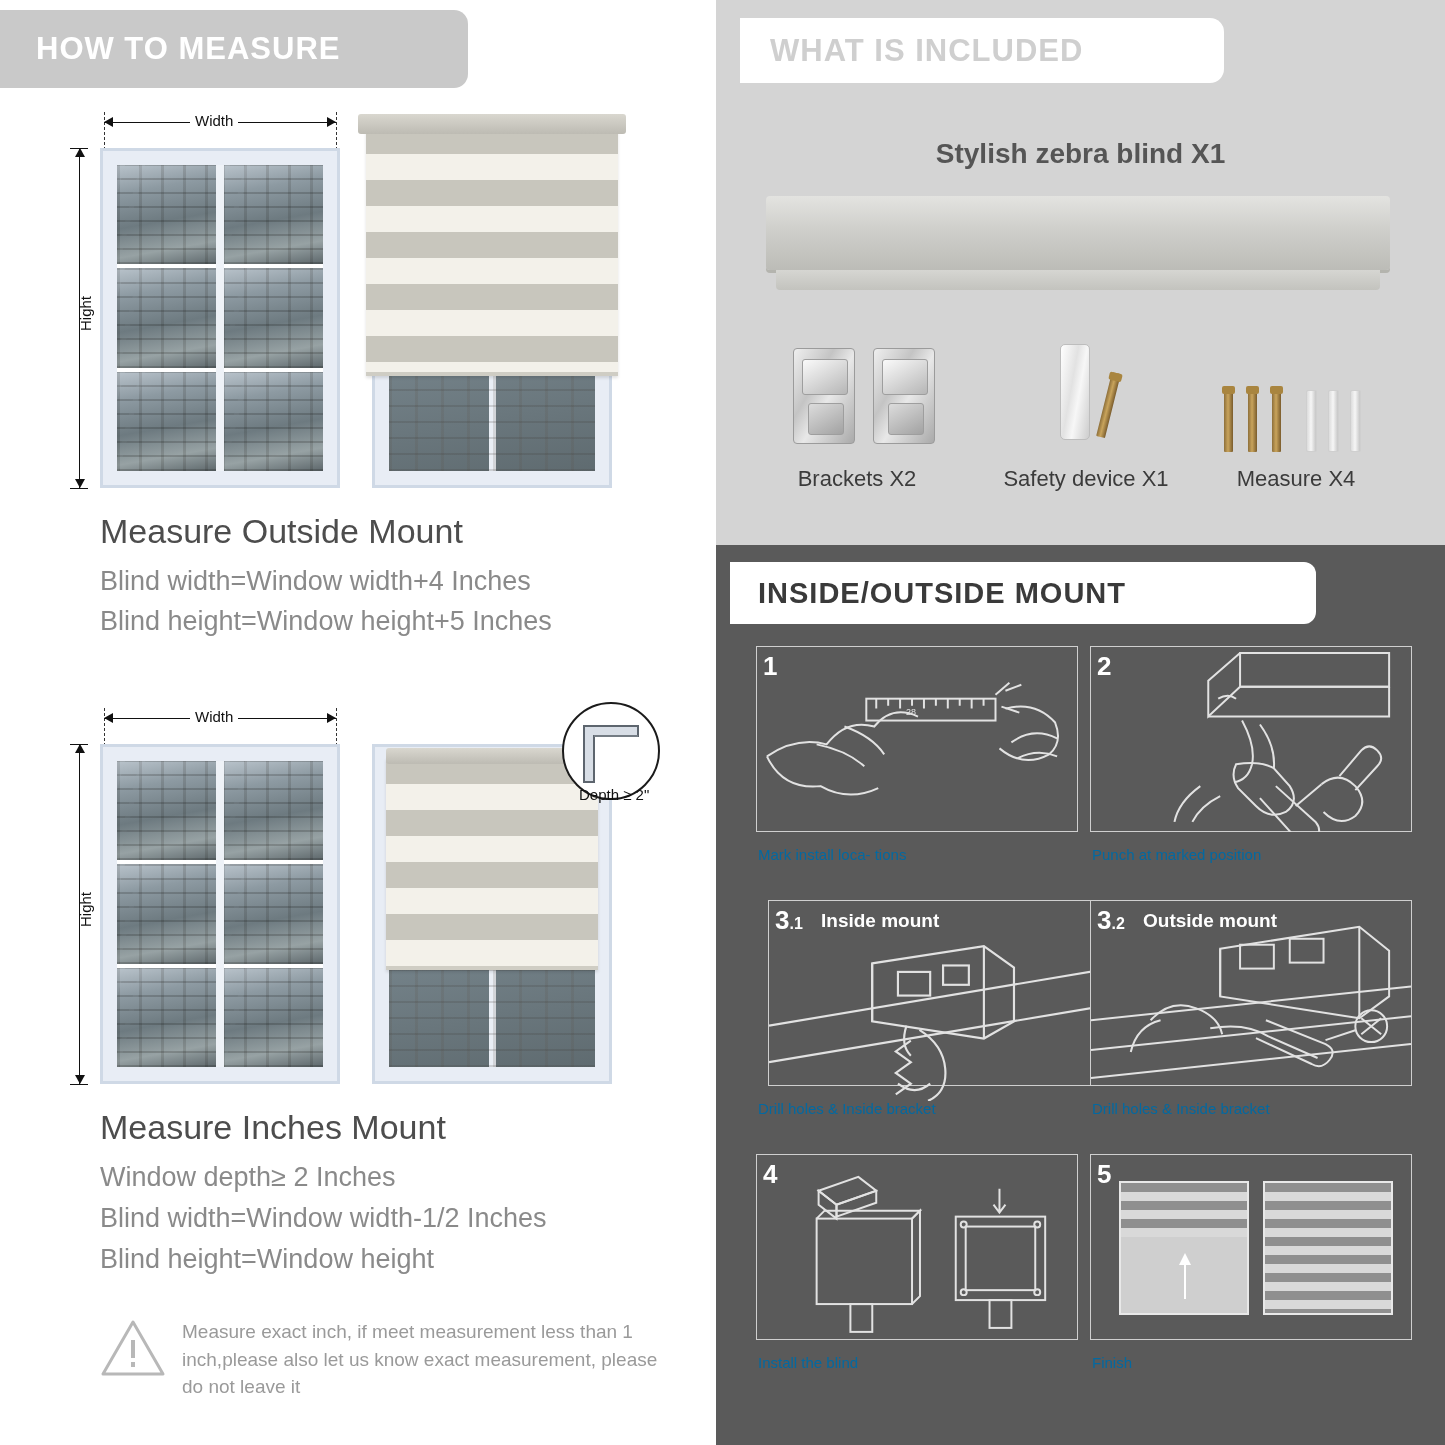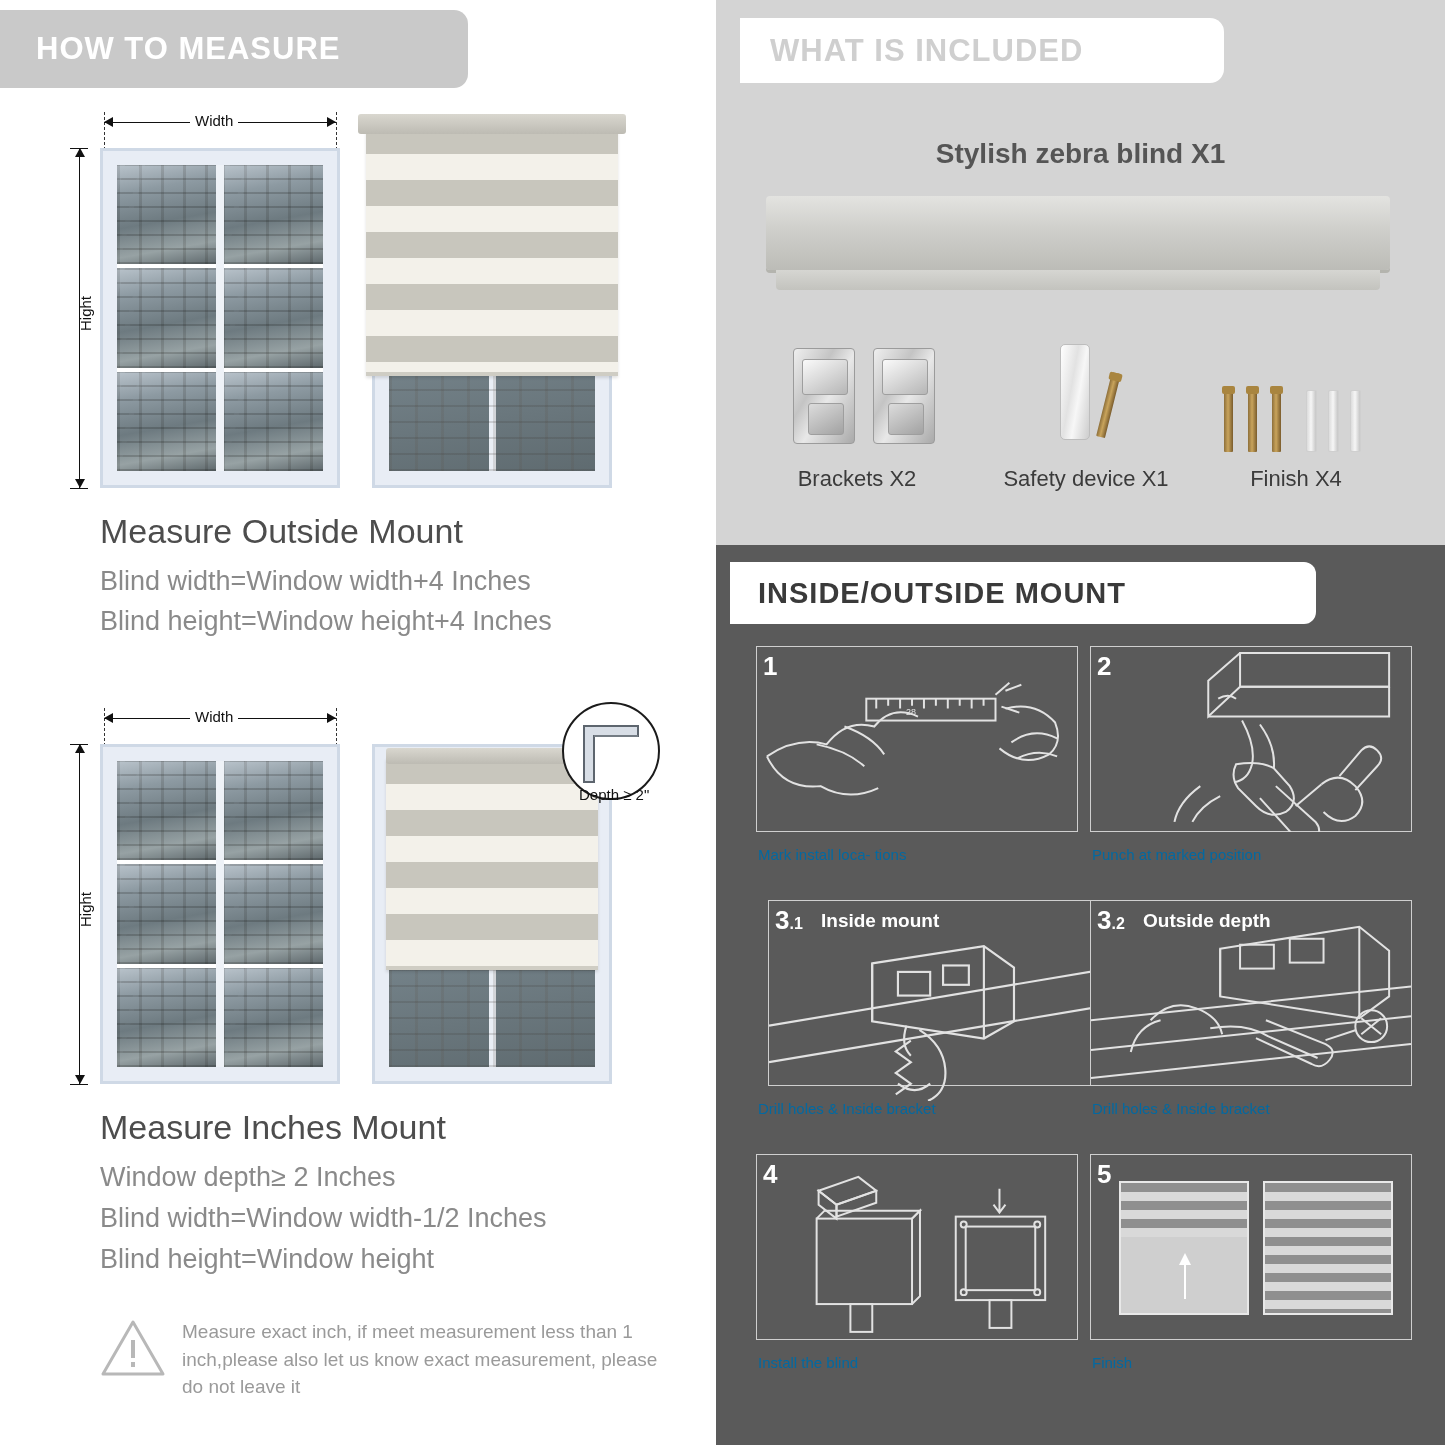--- a/index.html
+++ b/index.html
@@ -256,21 +256,21 @@
             <div class="mull" style="left:50%; margin-left:-3px;"></div>
           </div>
         </div>
         <div class="zebra" style="height:248px; top:-20px; left:-6px; right:-6px;">
           <div class="zebra-head"></div>
         </div>
       </div>
 
       <div class="head-title" style="left:100px; top:512px;">Measure Outside Mount</div>
       <div class="line-txt" style="left:100px; top:566px;">Blind width=Window width+4 Inches</div>
-      <div class="line-txt" style="left:100px; top:606px;">Blind height=Window height+4 Inches</div>
+      <div class="line-txt" style="left:100px; top:606px;">Blind height=Window height+5 Inches</div>
     </div>
 
     <div>
 
       <div class="dashed-v" style="left:104px; top:708px; height:38px;"></div>
       <div class="dashed-v" style="left:336px; top:708px; height:38px;"></div>
       <div class="dim-line-h" style="left:104px; top:718px; width:232px;"></div>
       <div class="arrow arr-left" style="left:104px; top:713px;"></div>
       <div class="arrow arr-right" style="left:327px; top:713px;"></div>
       <div class="dim-label" style="left:190px; top:708px;">Width</div>
@@ -350,21 +350,21 @@
   <div class="safety" style="left:1060px; top:344px;"></div>
   <div class="screw" style="left:1104px; top:372px; transform:rotate(14deg);"></div>
   <div class="part-label" style="left:986px; top:466px; width:200px;">Safety device X1</div>
 
   <div class="screw" style="left:1224px; top:386px;"></div>
   <div class="screw" style="left:1248px; top:386px;"></div>
   <div class="screw" style="left:1272px; top:386px;"></div>
   <div class="anchor" style="left:1306px; top:390px;"></div>
   <div class="anchor" style="left:1328px; top:390px;"></div>
   <div class="anchor" style="left:1350px; top:390px;"></div>
-  <div class="part-label" style="left:1196px; top:466px; width:200px;">Finish X4</div>
+  <div class="part-label" style="left:1196px; top:466px; width:200px;">Measure X4</div>
 
   <div class="right-bot"></div>
 
   <div class="banner" id="banner-mount">
     <span class="banner-title">INSIDE/OUTSIDE MOUNT</span>
   </div>
 
   <div class="step" style="left:756px; top:646px; width:322px; height:186px;">
     <div class="step-num">1</div>
     <svg class="sketch" viewBox="0 0 322 186">
@@ -424,21 +424,21 @@
         <path d="M132 130 l-14 10 l14 10 l-14 10 l14 10 l-14 10"></path>
         <path d="M120 170 q16 12 30 0"></path>
         <path d="M140 120 q22 14 24 36 q2 22 -16 30"></path>
       </g>
     </svg>
   </div>
   <div class="step-cap" style="left:758px; top:1100px;">Drill holes &amp;  Inside bracket</div>
 
   <div class="step" style="left:1090px; top:900px; width:322px; height:186px;">
     <div class="step-num"><span>3</span><small>.2</small></div>
-    <div class="step-inline">Outside depth</div>
+    <div class="step-inline">Outside mount</div>
     <svg class="sketch" viewBox="0 0 322 186">
       <g fill="none" stroke="#e2e2e2" stroke-width="2">
         <path d="M130 48 L270 26 L300 50 L300 96 L270 118 L130 96 Z"></path>
         <path d="M130 48 L130 96 M270 26 L270 118"></path>
         <rect x="150" y="44" width="34" height="24"></rect>
         <rect x="200" y="38" width="34" height="24"></rect>
         <path d="M0 120 L322 86"></path>
         <path d="M0 150 L322 116"></path>
         <path d="M0 178 L322 144"></path>
         <path d="M60 120 q20 -22 46 -12 q22 8 26 26"></path>

